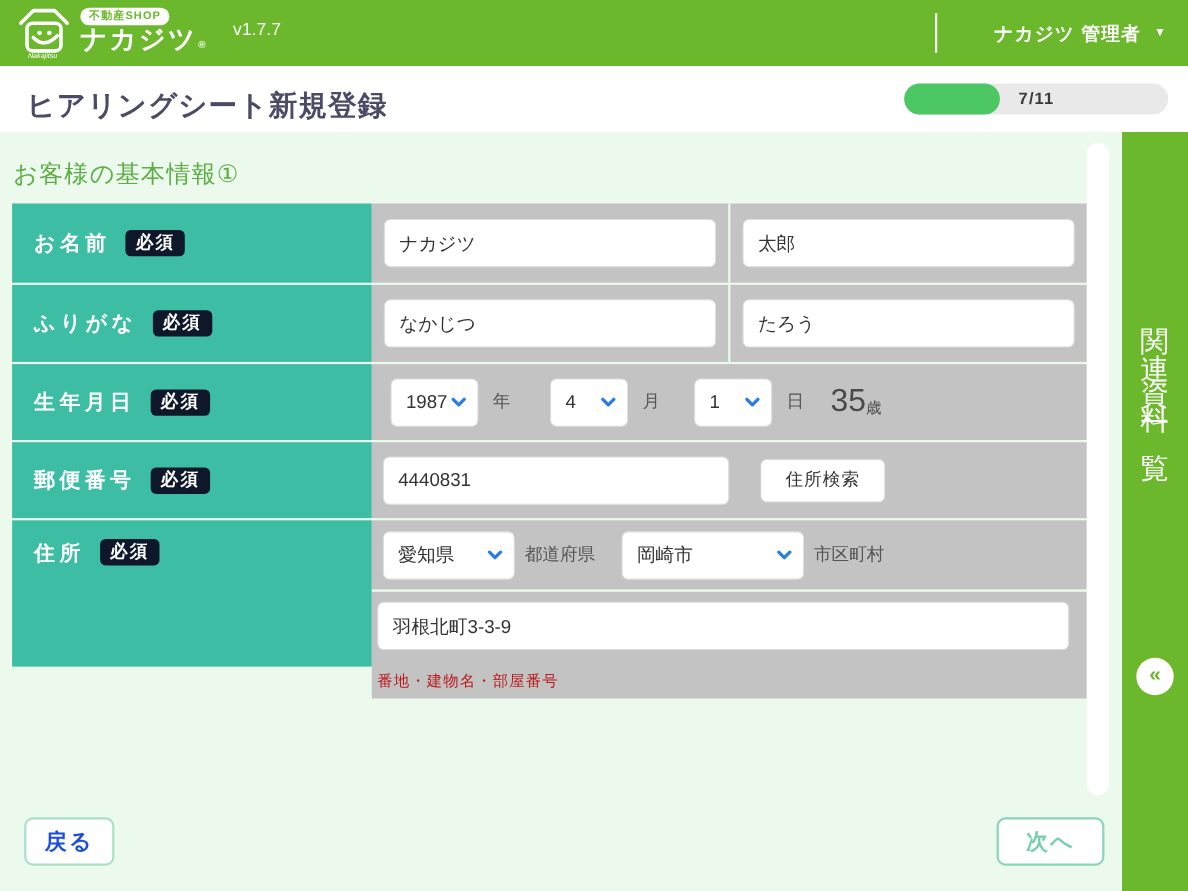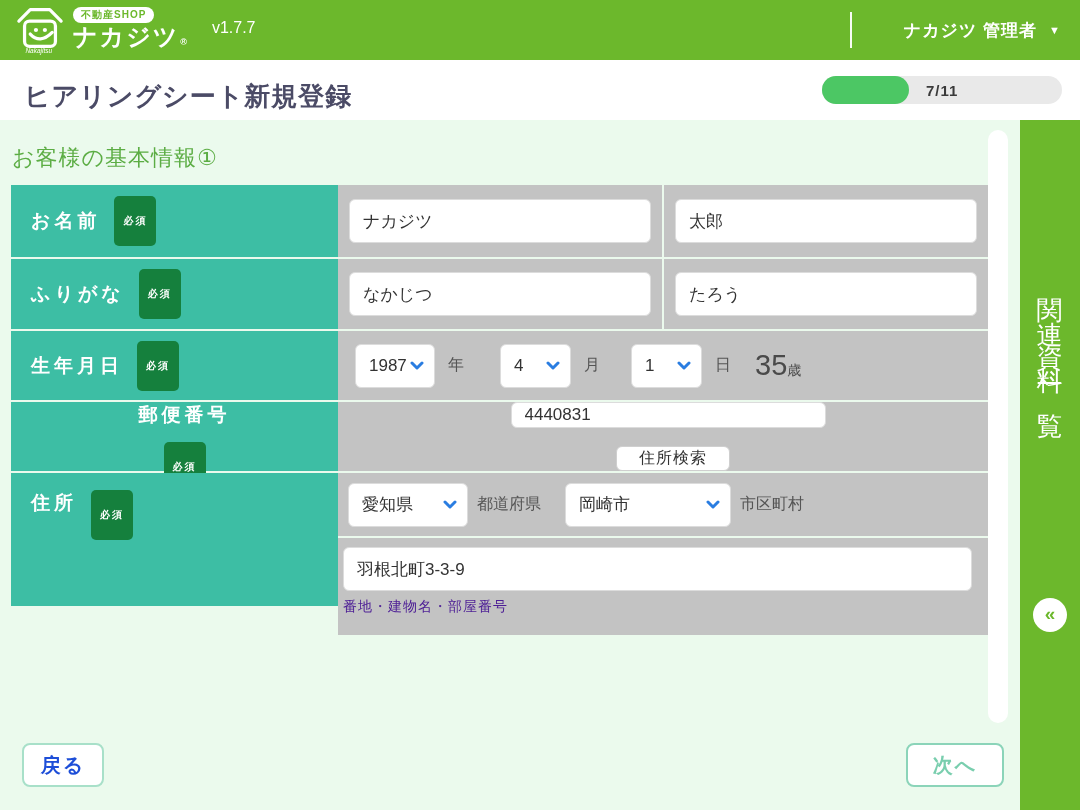--- a/index.html
+++ b/index.html
@@ -64,22 +64,22 @@
   
   .form { position:absolute; top:65px; left:11px; width:977px; }
   .row { display:flex; margin-bottom:2px; }
   .label-cell {
     width:327px; background:#3dbea4; color:#fff;
     display:flex; align-items:center; padding-left:20px; gap:14px; flex-shrink:0;
   }
   .label-cell.top-align { align-items:flex-start; padding-top:17px; }
   .label-text { font-size:19px; font-weight:bold; letter-spacing:4px; }
   .req-badge {
-    background:#15803d; color:#fff; font-size:10px; font-weight:bold;
-    padding:20px 9px; border-radius:5px; letter-spacing:2px; line-height:1;
+    background:#0f172a; color:#fff; font-size:16px; font-weight:bold;
+    padding:4px 9px; border-radius:5px; letter-spacing:2px; line-height:1;
   }
   .value-cell { flex:1; background:#c3c3c3; display:flex; align-items:center; }
   .vdiv { width:2px; background:#ebfaed; align-self:stretch; flex-shrink:0; }
   .half { flex:1; padding:0 11px; }
 
   input.text-input {
     width:100%; height:44px; border:1px solid #dcdcdc; border-radius:6px;
     font-size:17px; padding:0 13px; color:#333; background:#fff;
     font-family:inherit; outline:none; display:block;
   }
@@ -87,21 +87,21 @@
     height:44px; background:#fff; border:1px solid #dcdcdc; border-radius:6px;
     display:flex; align-items:center; justify-content:space-between;
     padding:0 10px 0 13px; font-size:17px; color:#333; cursor:pointer; flex-shrink:0;
   }
   .select .chev { display:block; }
   .unit { font-size:16px; color:#555; flex-shrink:0; }
 
   .r1 .label-cell,.r1 .value-cell { height:72px; }
   .r2 .label-cell,.r2 .value-cell { height:70px; }
   .r3 .label-cell,.r3 .value-cell { height:69px; }
-  .r4 .label-cell,.r4 .value-cell { height:69px;flex-direction:column; }
+  .r4 .label-cell,.r4 .value-cell { height:69px; }
 
   .r3 .value-cell { padding-left:17px; }
   .sel-year { width:80px; }
   .sel-mm, .sel-dd { width:71px; }
   .unit-y { margin:0 36px 0 13px; }
   .unit-m { margin:0 31px 0 13px; }
   .unit-d { margin:0 0 0 13px; }
   .age-num { font-size:29px; color:#4a4a4a; margin-left:24px; }
   .age-unit { font-size:14px; color:#4a4a4a; margin-top:10px; }
 
@@ -116,21 +116,21 @@
   .r5 .label-cell { height:133px;text-align:right; }
   .value-col { flex:1; display:flex; flex-direction:column; }
   .sub1 { height:63px; background:#c3c3c3; display:flex; align-items:center; padding-left:10px; }
   .subdiv { height:2px; background:#ebfaed; }
   .sub2 { height:97px; background:#c3c3c3; padding:9px 0 0 5px; }
   .sel-pref { width:120px; }
   .sel-city { width:166px; }
   .unit-pref { margin:0 24px 0 9px; }
   .unit-city { margin-left:9px; }
   .addr-detail-input { width:629px !important; }
-  .helper-text { margin-top:7px; font-size:14px; color:#4c1d95; letter-spacing:1px; }
+  .helper-text { margin-top:20px; font-size:14px; color:#b91c1c; letter-spacing:1px; }
 
   
   .scrollbar {
     position:absolute; top:10px; left:988px; width:20px; height:593px;
     background:#fff; border-radius:10px; cursor:pointer;
   }
 
   
   .side-rail { position:absolute; top:0; right:0; width:60px; height:690px; background:#6cb82c; }
   .rail-label {

